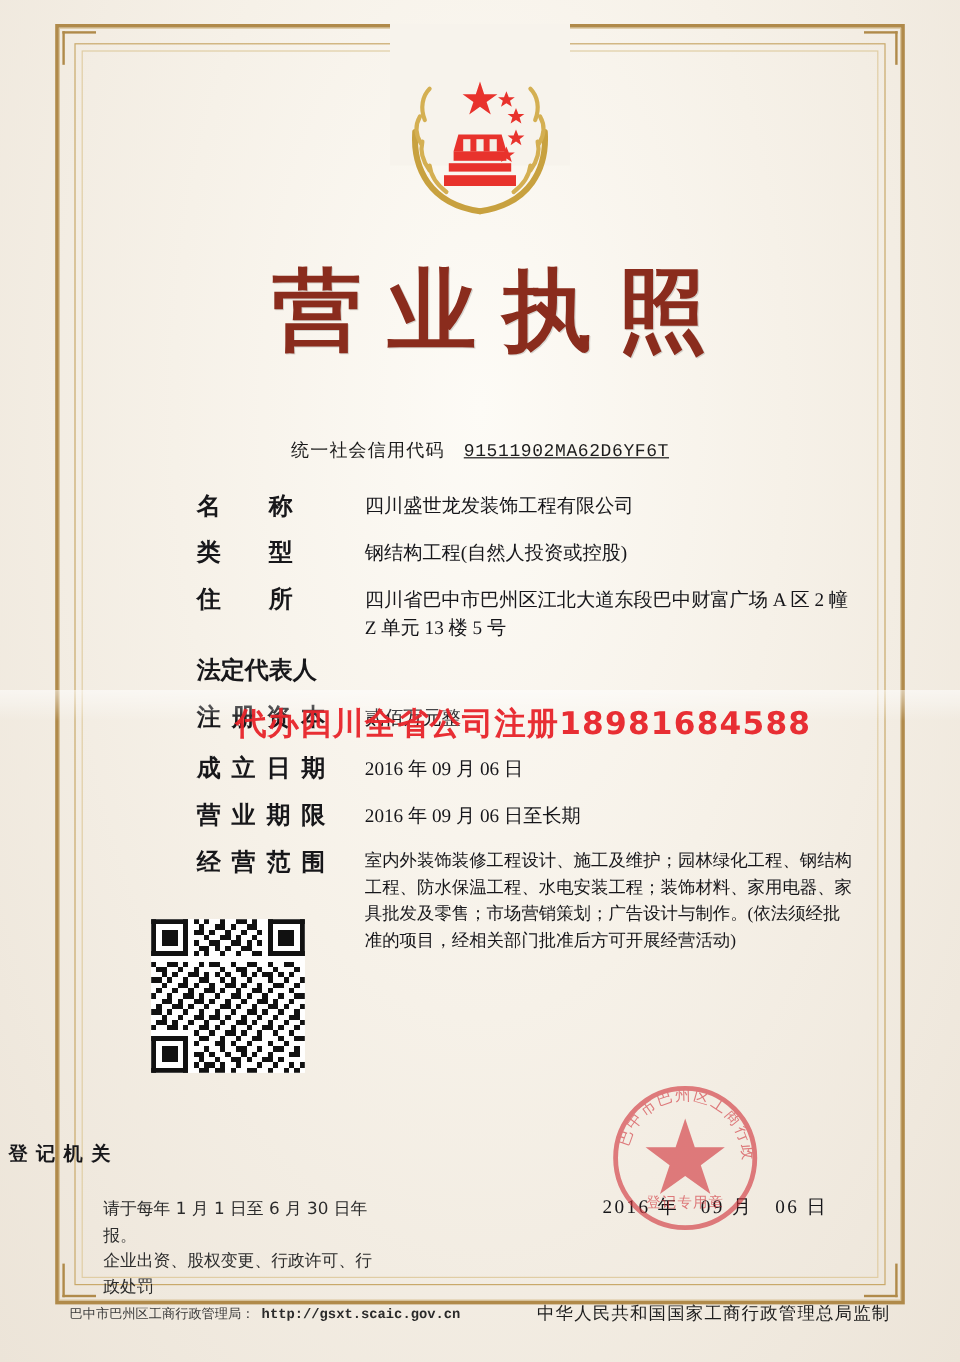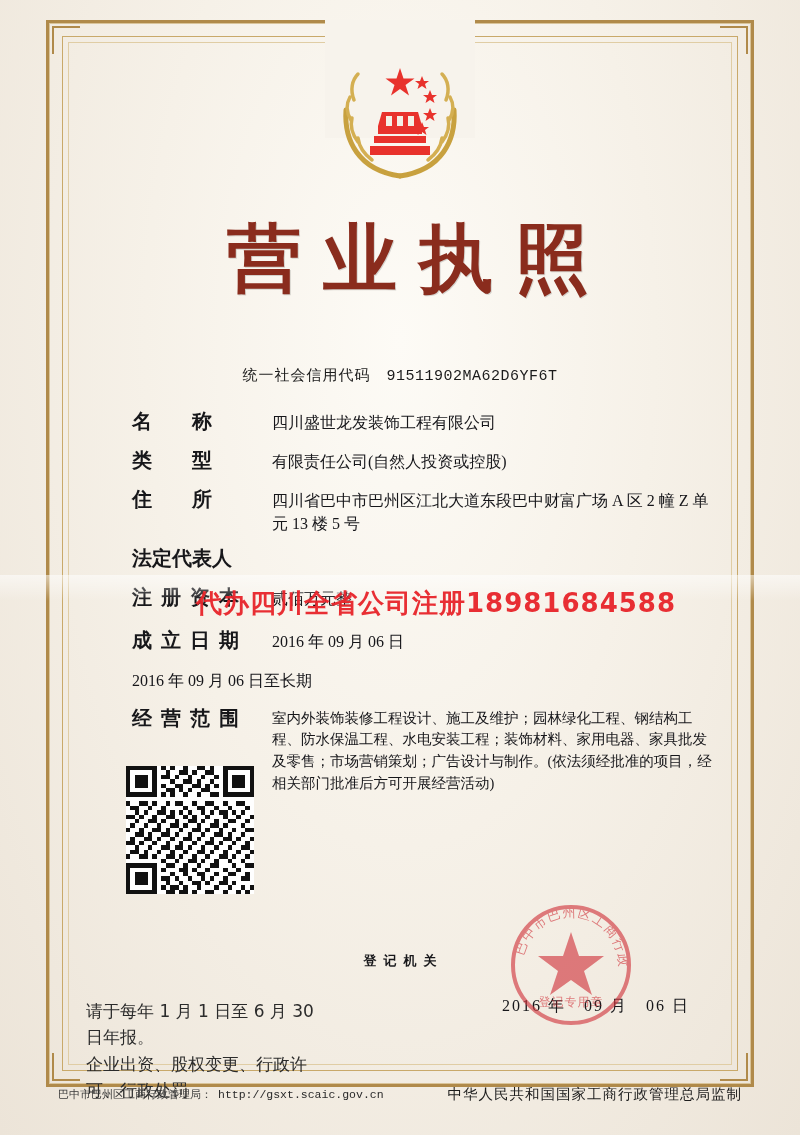--- a/index.html
+++ b/index.html
@@ -61,30 +61,31 @@
   }
 
   
   .credit-line{
     position:absolute;left:0;right:0;top:366px;
     text-align:center;
     font-size:15px;color:#1b1b1b;
     font-family:"Liberation Serif",serif;
   }
   .credit-line .label{letter-spacing:1px;}
-  .credit-line .code{font-family:"Liberation Mono","DejaVu Sans Mono",monospace;margin-left:16px;font-size:15px;letter-spacing:0.5px;}
+  .credit-line .code{font-family:"Liberation Mono","DejaVu Sans Mono",monospace;margin-left:16px;font-size:15px;letter-spacing:0.5px;text-decoration:underline;}
 
   
   .fields{
     position:absolute;left:132px;top:408px;right:86px;
   }
   .row{
     display:flex;
     align-items:flex-start;
     margin-bottom:12px;
+    margin-left:32px;
   }
   .row .lbl{
     width:140px;flex:0 0 140px;
     font-size:20px;font-weight:bold;color:#17171a;
     font-family:"DejaVu Sans","Liberation Sans",sans-serif;
     letter-spacing:0;
     white-space:nowrap;
   }
   .lbl.sp3{letter-spacing:9px;}
   .row .val{
@@ -116,52 +117,51 @@
 
   
   .seal{
     position:absolute;left:504px;top:898px;width:134px;height:134px;
     z-index:4;
   }
 
   
   .registry{
     position:absolute;left:0;right:0;top:952px;
-    text-align:center;
-    font-size:13px;font-weight:bold;color:#17171a;
+    font-size:16px;font-weight:bold;color:#17171a;
     font-family:Liberation Serif, serif;
     letter-spacing:7px;text-indent:7px;
   }
   .regdate{
     position:absolute;right:110px;top:996px;
     font-size:16px;color:#17171a;
     font-family:"Liberation Serif",serif;
     letter-spacing:2px;
   }
 
   
   .note{
     position:absolute;left:86px;top:998px;
-    font-size:17px;color:#2b2b2b;line-height:1.55;
+    font-size:14px;color:#2b2b2b;line-height:1.55;
     font-family:"DejaVu Sans","Liberation Sans",sans-serif;
     width:230px;
   }
 
   
   .footer{
     position:absolute;left:0;right:0;bottom:18px;height:30px;
   }
   .footer-left{
     position:absolute;left:58px;top:0;
     font-size:11px;color:#3a3a3a;
     font-family:"DejaVu Sans","Liberation Sans",sans-serif;
   }
   .footer-left .url{
     font-family:"Liberation Mono","DejaVu Sans Mono",monospace;
-    margin-left:6px;font-size:11.5px;color:#2a2a2a;
+    margin-left:6px;font-size:11.5px;color:#2a2a2a;font-weight:bold;
   }
   .footer-right{
     position:absolute;right:58px;top:-2px;
     font-size:14.5px;color:#1d1d1d;
     font-family:Liberation Sans, sans-serif;
     letter-spacing:1px;
   }
   
   .scan-band{
     position:absolute;left:0;right:0;top:575px;height:26px;
@@ -227,21 +227,21 @@
 
   <div class="fields">
 
     <div class="row">
       <div class="lbl">名　　称</div>
       <div class="val">四川盛世龙发装饰工程有限公司</div>
     </div>
 
     <div class="row">
       <div class="lbl">类　　型</div>
-      <div class="val">有限责任公司(自然人投资或控股)</div>
+      <div class="val">钢结构工程(自然人投资或控股)</div>
     </div>
 
     <div class="row tall">
       <div class="lbl">住　　所</div>
       <div class="val">四川省巴中市巴州区江北大道东段巴中财富广场 A 区 2 幢 Z 单元 13 楼 5 号</div>
     </div>
 
     <div class="row">
       <div class="lbl">法定代表人</div>
     </div>
@@ -250,20 +250,21 @@
       <div class="lbl sp3">注册资本</div>
       <div class="val">贰佰万元整</div>
     </div>
 
     <div class="row">
       <div class="lbl sp3">成立日期</div>
       <div class="val">2016 年 09 月 06 日</div>
     </div>
 
     <div class="row">
+      <div class="lbl sp3">营业期限</div>
       <div class="val">2016 年 09 月 06 日至长期</div>
     </div>
 
     <div class="row">
       <div class="lbl sp3">经营范围</div>
       <div class="val small">室内外装饰装修工程设计、施工及维护；园林绿化工程、钢结构工程、防水保温工程、水电安装工程；装饰材料、家用电器、家具批发及零售；市场营销策划；广告设计与制作。(依法须经批准的项目，经相关部门批准后方可开展经营活动)</div>
     </div>
 
   </div>
 

